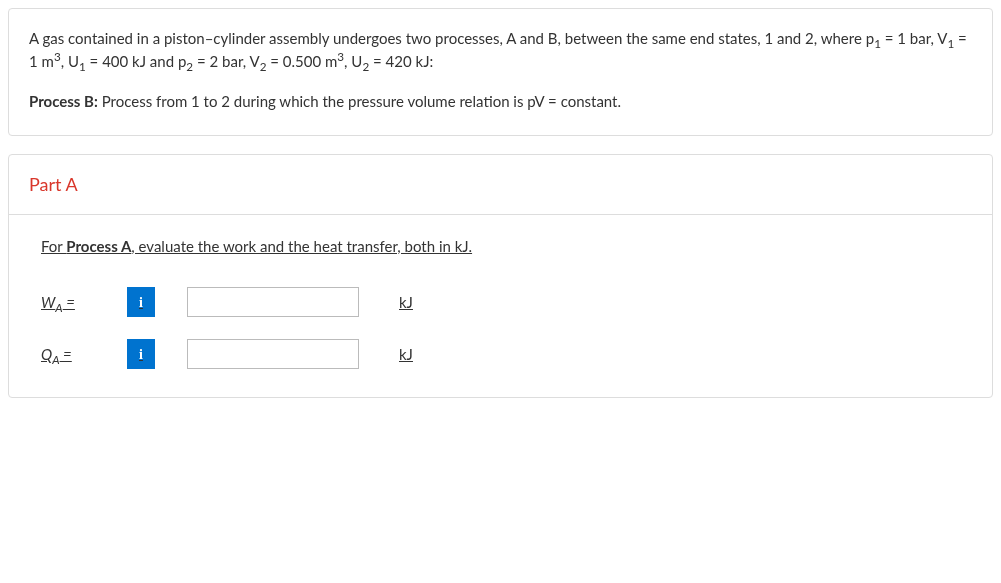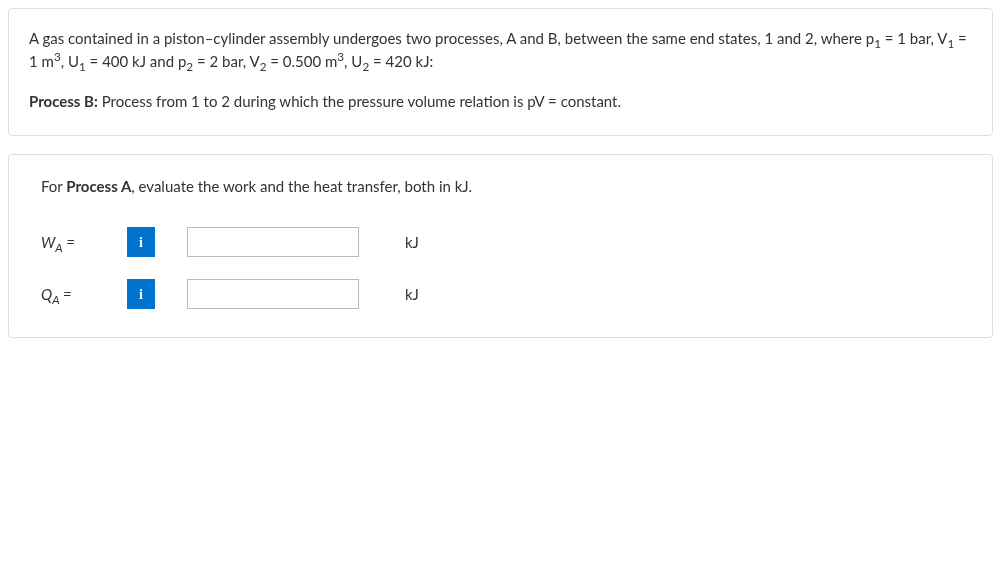--- a/index.html
+++ b/index.html
@@ -47,20 +47,21 @@
       padding: 16px 20px;
       border-bottom: 1px solid #ddd;
     }
     .part-title {
       color: #d9372b;
       font-size: 18px;
       font-weight: 400;
     }
     .part-body {
       padding: 20px 24px 6px 32px;
+      text-decoration: underline;
     }
     .part-instruction {
       margin-bottom: 30px;
     }
     .answer-row {
       display: flex;
       align-items: center;
       margin-bottom: 22px;
       gap: 32px;
     }
@@ -86,35 +87,38 @@
     }
     .answer-input {
       height: 30px;
       width: 172px;
       border: 1px solid #bbb;
       padding: 0 6px;
       font-size: 14px;
       outline: none;
     }
     .unit-label {
-      margin-left: 14px;
+      margin-left: 8px;
       font-size: 15px;
     }
   </style>
 </head>
 <body>
 
 <div class="problem-card">
   <div class="question-body">
     <p>A gas contained in a piston–cylinder assembly undergoes two processes, A and B, between <span class="italic">the same end states</span>, 1 and 2, where <span class="italic">p</span><sub>1</sub> = 1 bar, <span class="italic">V</span><sub>1</sub> = 1 m<sup>3</sup>, <span class="italic">U</span><sub>1</sub> = 400 kJ and <span class="italic">p</span><sub>2</sub> = 2 bar, <span class="italic">V</span><sub>2</sub> = 0.500 m<sup>3</sup>, <span class="italic">U</span><sub>2</sub> = 420 kJ:</p>
     <p><strong>Process B:</strong> Process from 1 to 2 during which the pressure volume relation is <span class="italic">pV</span> = <span class="italic">constant.</span></p>
   </div>
 </div>
 
 <div class="part-card">
+  <div class="part-header">
+    <div class="part-title">Part A</div>
+  </div>
   <div class="part-body">
     <p class="part-instruction">For <strong>Process A</strong>, evaluate the work and the heat transfer, both in kJ.</p>
 
     <div class="answer-row">
       <span class="answer-label">W<sub>A</sub> =</span>
       <span class="info-btn">i</span>
       <input type="text" class="answer-input" value="" style="">
       <span class="unit-label">kJ</span>
     </div>
 

